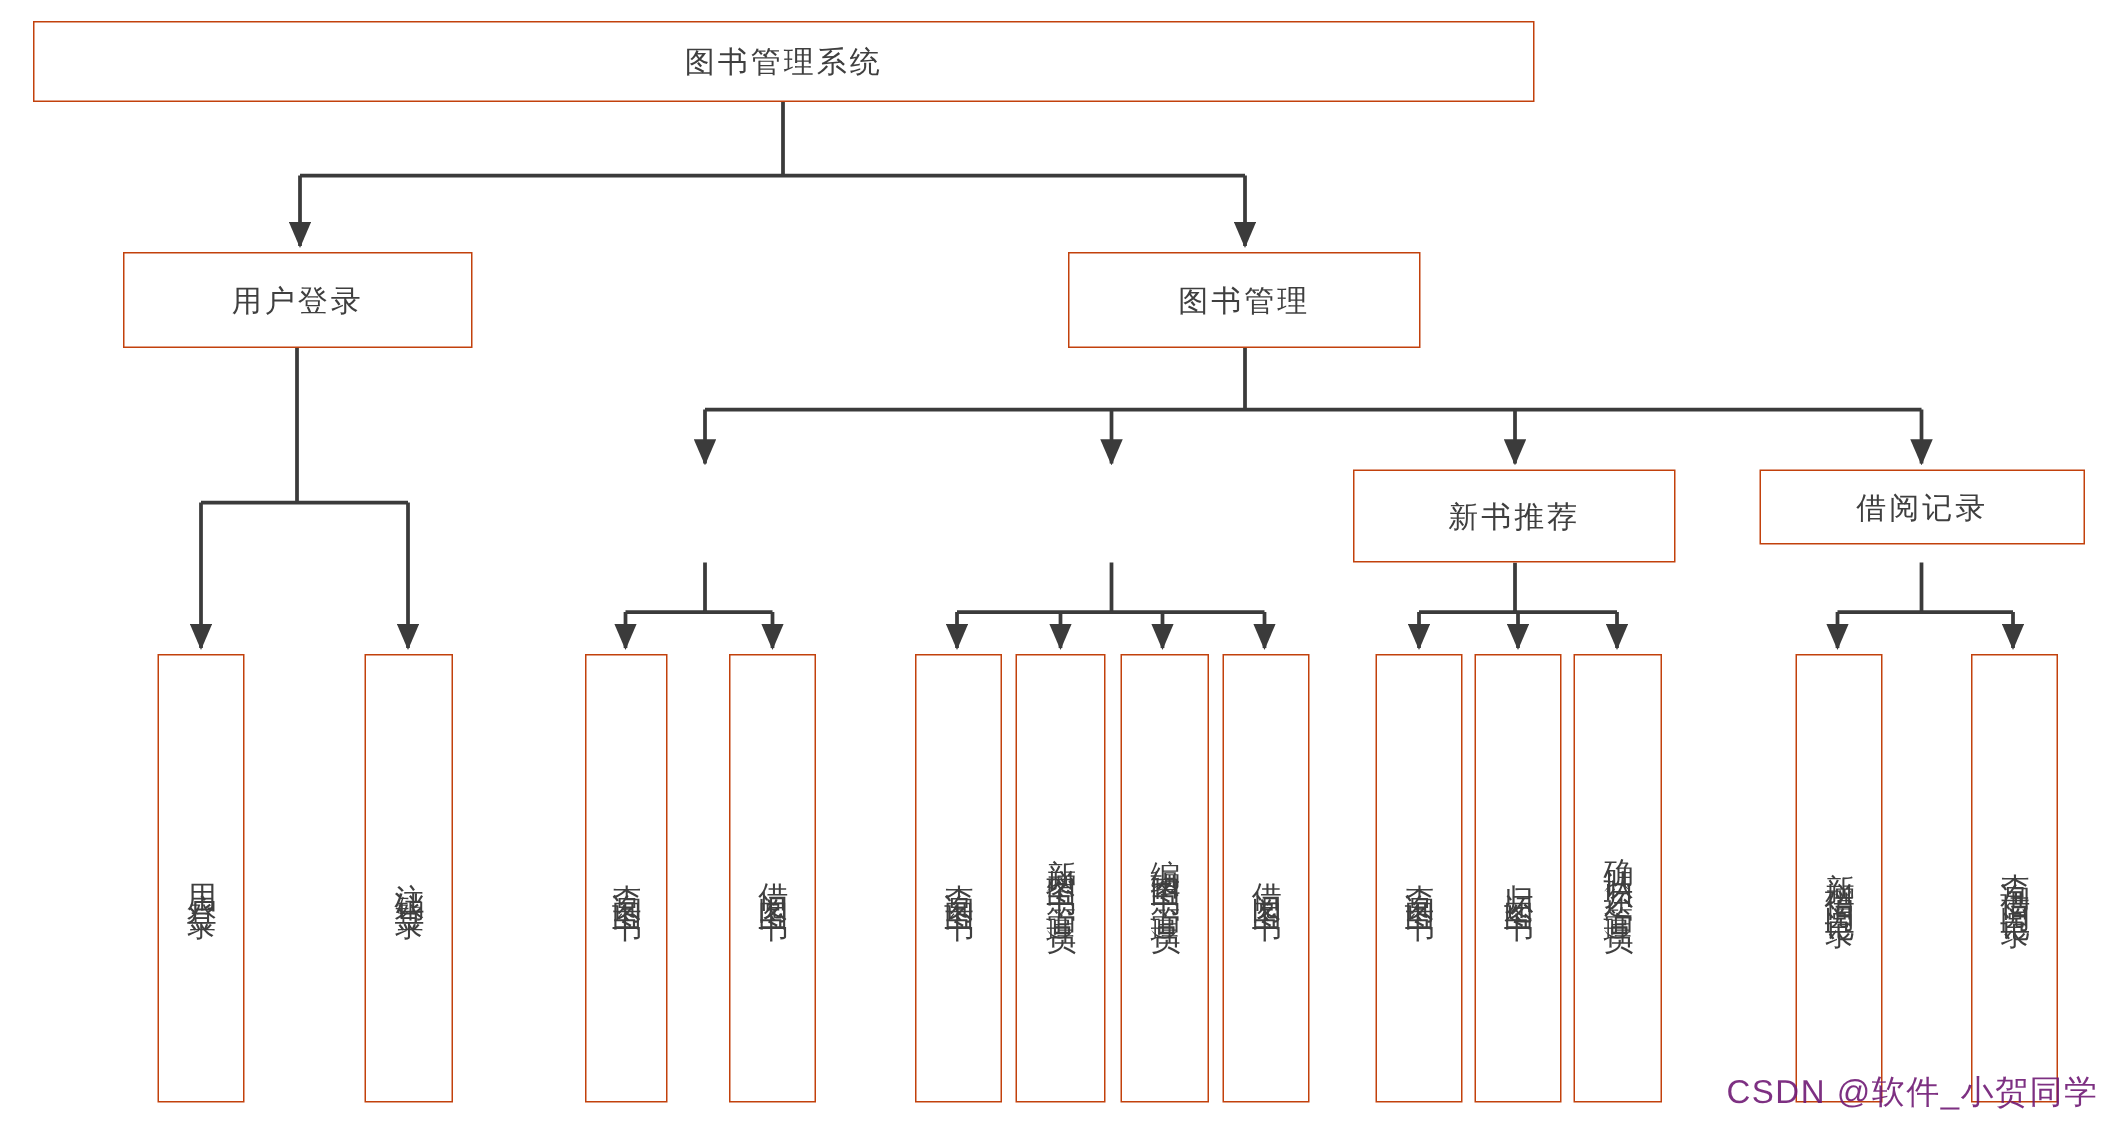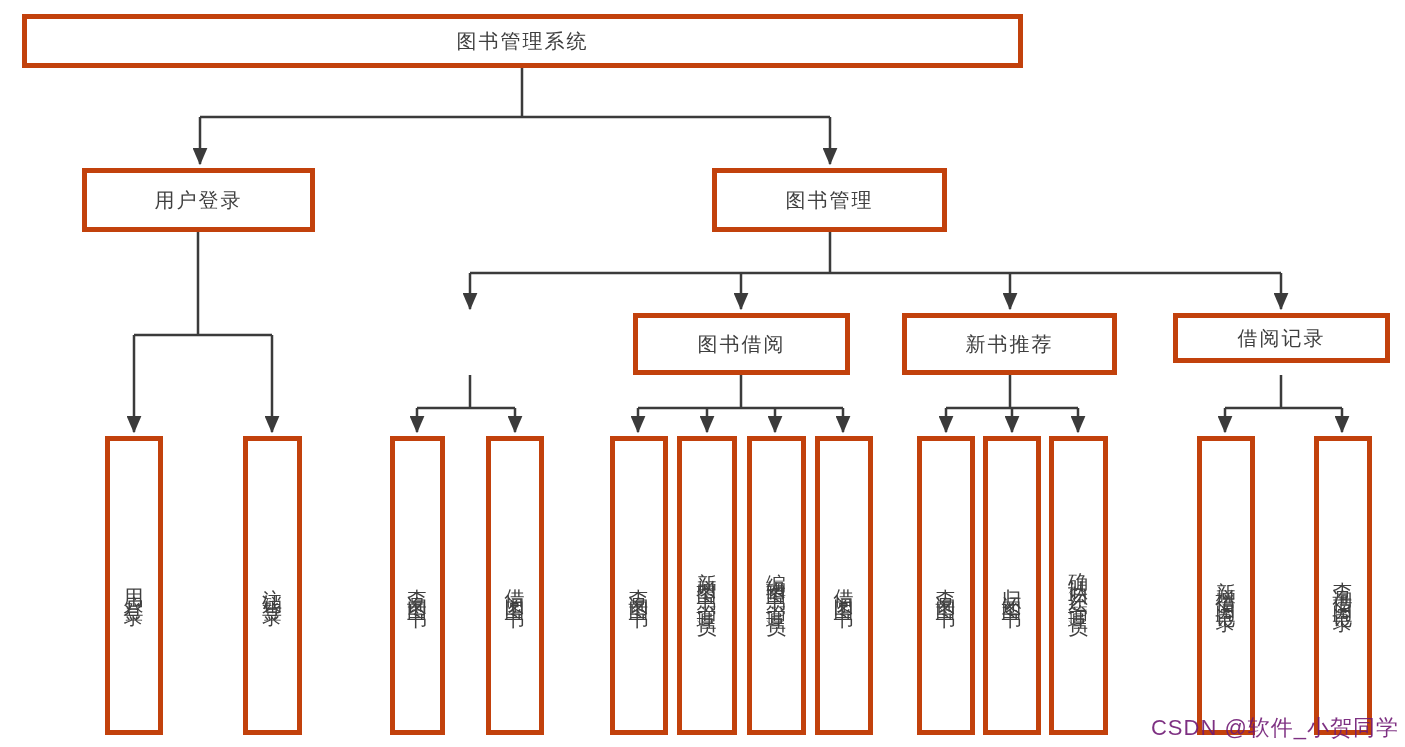--- a/index.html
+++ b/index.html
@@ -17,21 +17,21 @@
   }
   #wires {
     position: absolute;
     left: 0; top: 0;
     width: 1405px; height: 747px;
     pointer-events: none;
   }
   .node {
     position: absolute;
     box-sizing: border-box;
-    border: 5px solid #c2410c;
+    border: 1px solid #c2410c;
     background: #ffffff;
     display: flex;
     align-items: center;
     justify-content: center;
     color: #3f3f3f;
     font-size: 20px;
     letter-spacing: 2px;
     white-space: nowrap;
   }
   .node.vert {
@@ -97,21 +97,20 @@
       <line x1="1225" y1="408" x2="1225" y2="432" marker-end="url(#arrow)"></line>
       <line x1="1342" y1="408" x2="1342" y2="432" marker-end="url(#arrow)"></line>
     </g>
   </svg>
 
   <div class="node" style="left:22px; top:14px; width:1001px; height:54px;">图书管理系统</div>
 
   <div class="node" style="left:82px; top:168px; width:233px; height:64px;">用户登录</div>
   <div class="node" style="left:712px; top:168px; width:235px; height:64px;">图书管理</div>
 
-  <div class="node" style="left:633px; top:313px; width:217px; height:62px;">图书借阅</div>
   <div class="node" style="left:902px; top:313px; width:215px; height:62px;">新书推荐</div>
   <div class="node" style="left:1173px; top:313px; width:217px; height:50px;">借阅记录</div>
 
   <div class="node vert" style="left:105px; top:436px; width:58px; height:299px;">用户登录</div>
   <div class="node vert" style="left:243px; top:436px; width:59px; height:299px;">注销登录</div>
 
   <div class="node vert" style="left:390px; top:436px; width:55px; height:299px;">查询图书</div>
   <div class="node vert" style="left:486px; top:436px; width:58px; height:299px;">借阅图书</div>
 
   <div class="node vert" style="left:610px; top:436px; width:58px; height:299px;">查询图书</div>

